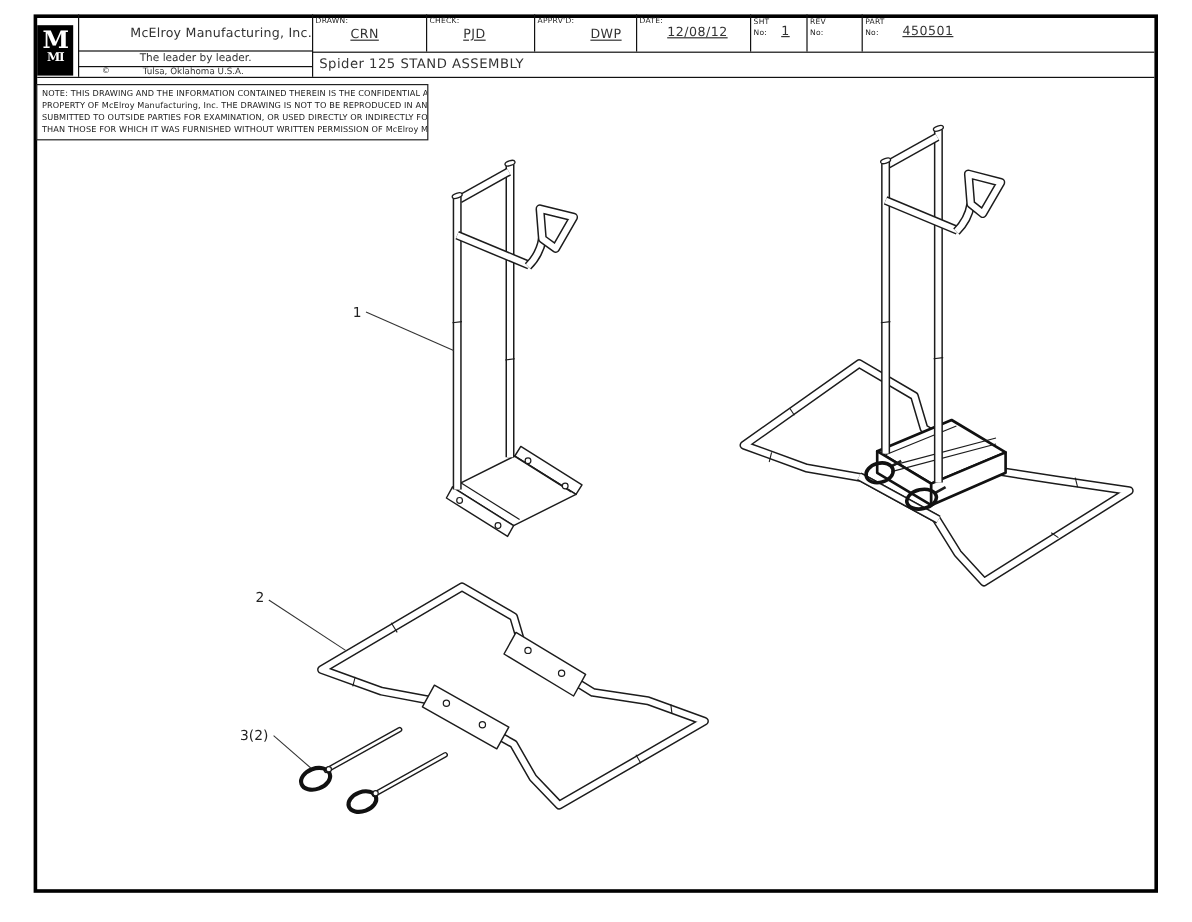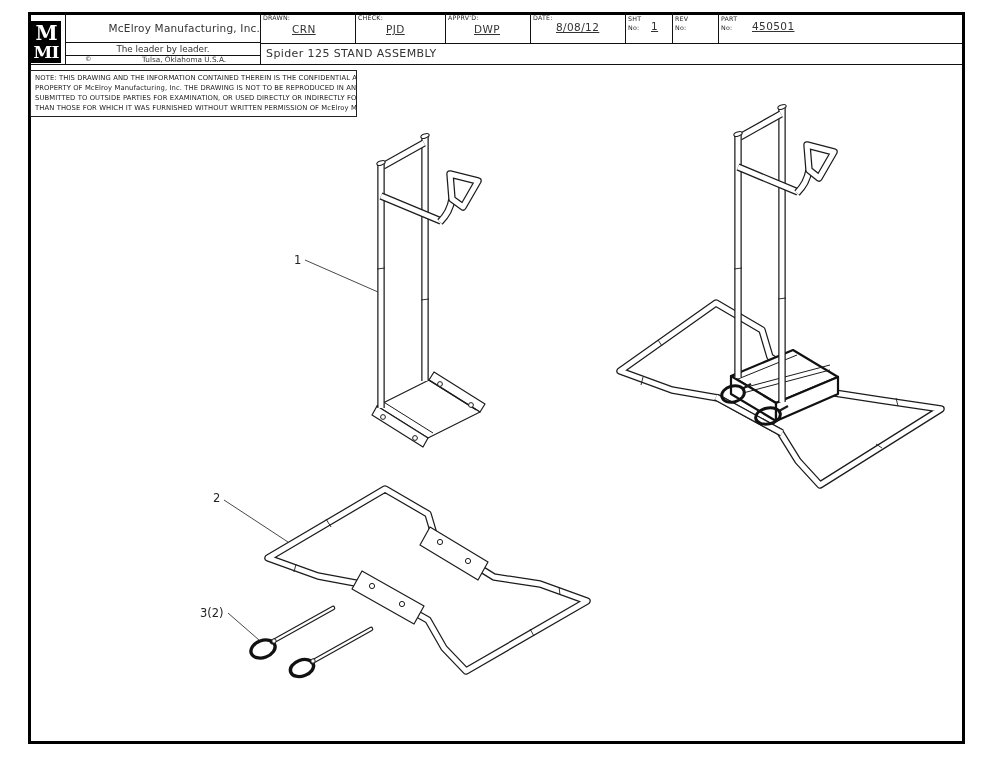--- a/index.html
+++ b/index.html
@@ -5,24 +5,24 @@
   html,body{margin:0;padding:0;background:#fff;}
   .page{position:relative;width:993px;height:768px;background:#fff;overflow:hidden;
         font-family:"DejaVu Sans","Liberation Sans",sans-serif;color:#222;}
   .sheet-border{position:absolute;left:28px;top:12px;width:937px;height:732px;
         border:3px solid #000;box-sizing:border-box;background:#fff;}
   .vline{position:absolute;width:1px;background:#111;}
   .hline{position:absolute;height:1px;background:#111;}
   .logo{position:absolute;left:31px;top:21px;width:30px;height:42px;background:#000;
         color:#fff;text-align:center;line-height:1;font-family:"DejaVu Serif","Liberation Serif",serif;font-weight:bold;}
   .logo .m1{display:block;font-size:20px;margin-top:2px;letter-spacing:-1px;}
-  .logo .m2{display:block;font-size:17px;margin-top:1px;letter-spacing:-1px;}
+  .logo .m2{display:block;font-size:10px;margin-top:1px;letter-spacing:-1px;}
   .co-name{position:absolute;left:66px;top:22px;width:194px;text-align:right;font-size:10.5px;color:#333;letter-spacing:.2px;}
   .co-tag{position:absolute;left:66px;top:44px;width:194px;text-align:center;font-size:8.8px;color:#333;}
-  .co-loc{position:absolute;left:93px;top:55px;width:182px;text-align:center;font-size:7.3px;color:#333;}
+  .co-loc{position:absolute;left:70px;top:55px;width:182px;text-align:center;font-size:7.3px;color:#333;}
   .co-mark{position:absolute;left:85px;top:55px;font-size:6.5px;color:#333;}
   .flabel{position:absolute;font-size:6.3px;color:#222;letter-spacing:.2px;}
   .fvalue{position:absolute;font-size:10.5px;color:#333;letter-spacing:.4px;text-decoration:underline;}
   .ftitle{position:absolute;left:266px;top:47px;font-size:11px;color:#333;letter-spacing:.4px;}
   .note-box{position:absolute;left:30px;top:70px;width:327px;height:47px;border:1px solid #222;
         box-sizing:border-box;padding:3px 3px 0 4px;font-size:6.8px;line-height:9.9px;color:#222;
         letter-spacing:.1px;white-space:nowrap;overflow:hidden;}
   svg{position:absolute;left:0;top:0;}
   .to{fill:none;stroke:#1c1c1c;stroke-width:7.5;stroke-linejoin:round;}
   .ti{fill:none;stroke:#ffffff;stroke-width:5;stroke-linejoin:round;}
@@ -64,23 +64,23 @@
   <div class="co-name">McElroy Manufacturing, Inc.</div>
   <div class="co-tag">The leader by leader.</div>
   <div class="co-mark">©</div>
   <div class="co-loc">Tulsa, Oklahoma U.S.A.</div>
 
   <span class="flabel" style="left:263px;top:14px;">DRAWN:</span>
   <span class="fvalue" style="left:292px;top:23px;">CRN</span>
   <span class="flabel" style="left:358px;top:14px;">CHECK:</span>
   <span class="fvalue" style="left:386px;top:23px;">PJD</span>
   <span class="flabel" style="left:448px;top:14px;">APPRV'D:</span>
-  <span class="fvalue" style="left:474px;top:23px;">DWP</span>
+  <span class="fvalue" style="left:492px;top:23px;">DWP</span>
   <span class="flabel" style="left:533px;top:14px;">DATE:</span>
-  <span class="fvalue" style="left:556px;top:21px;">8/08/12</span>
+  <span class="fvalue" style="left:556px;top:21px;">12/08/12</span>
   <span class="flabel" style="left:628px;top:15px;">SHT</span>
   <span class="flabel" style="left:628px;top:24px;">No:</span>
   <span class="fvalue" style="left:651px;top:20px;">1</span>
   <span class="flabel" style="left:675px;top:15px;">REV</span>
   <span class="flabel" style="left:675px;top:24px;">No:</span>
   <span class="fvalue" style="left:700px;top:20px;"></span>
   <span class="flabel" style="left:721px;top:15px;">PART</span>
   <span class="flabel" style="left:721px;top:24px;">No:</span>
   <span class="fvalue" style="left:752px;top:20px;">450501</span>
 

